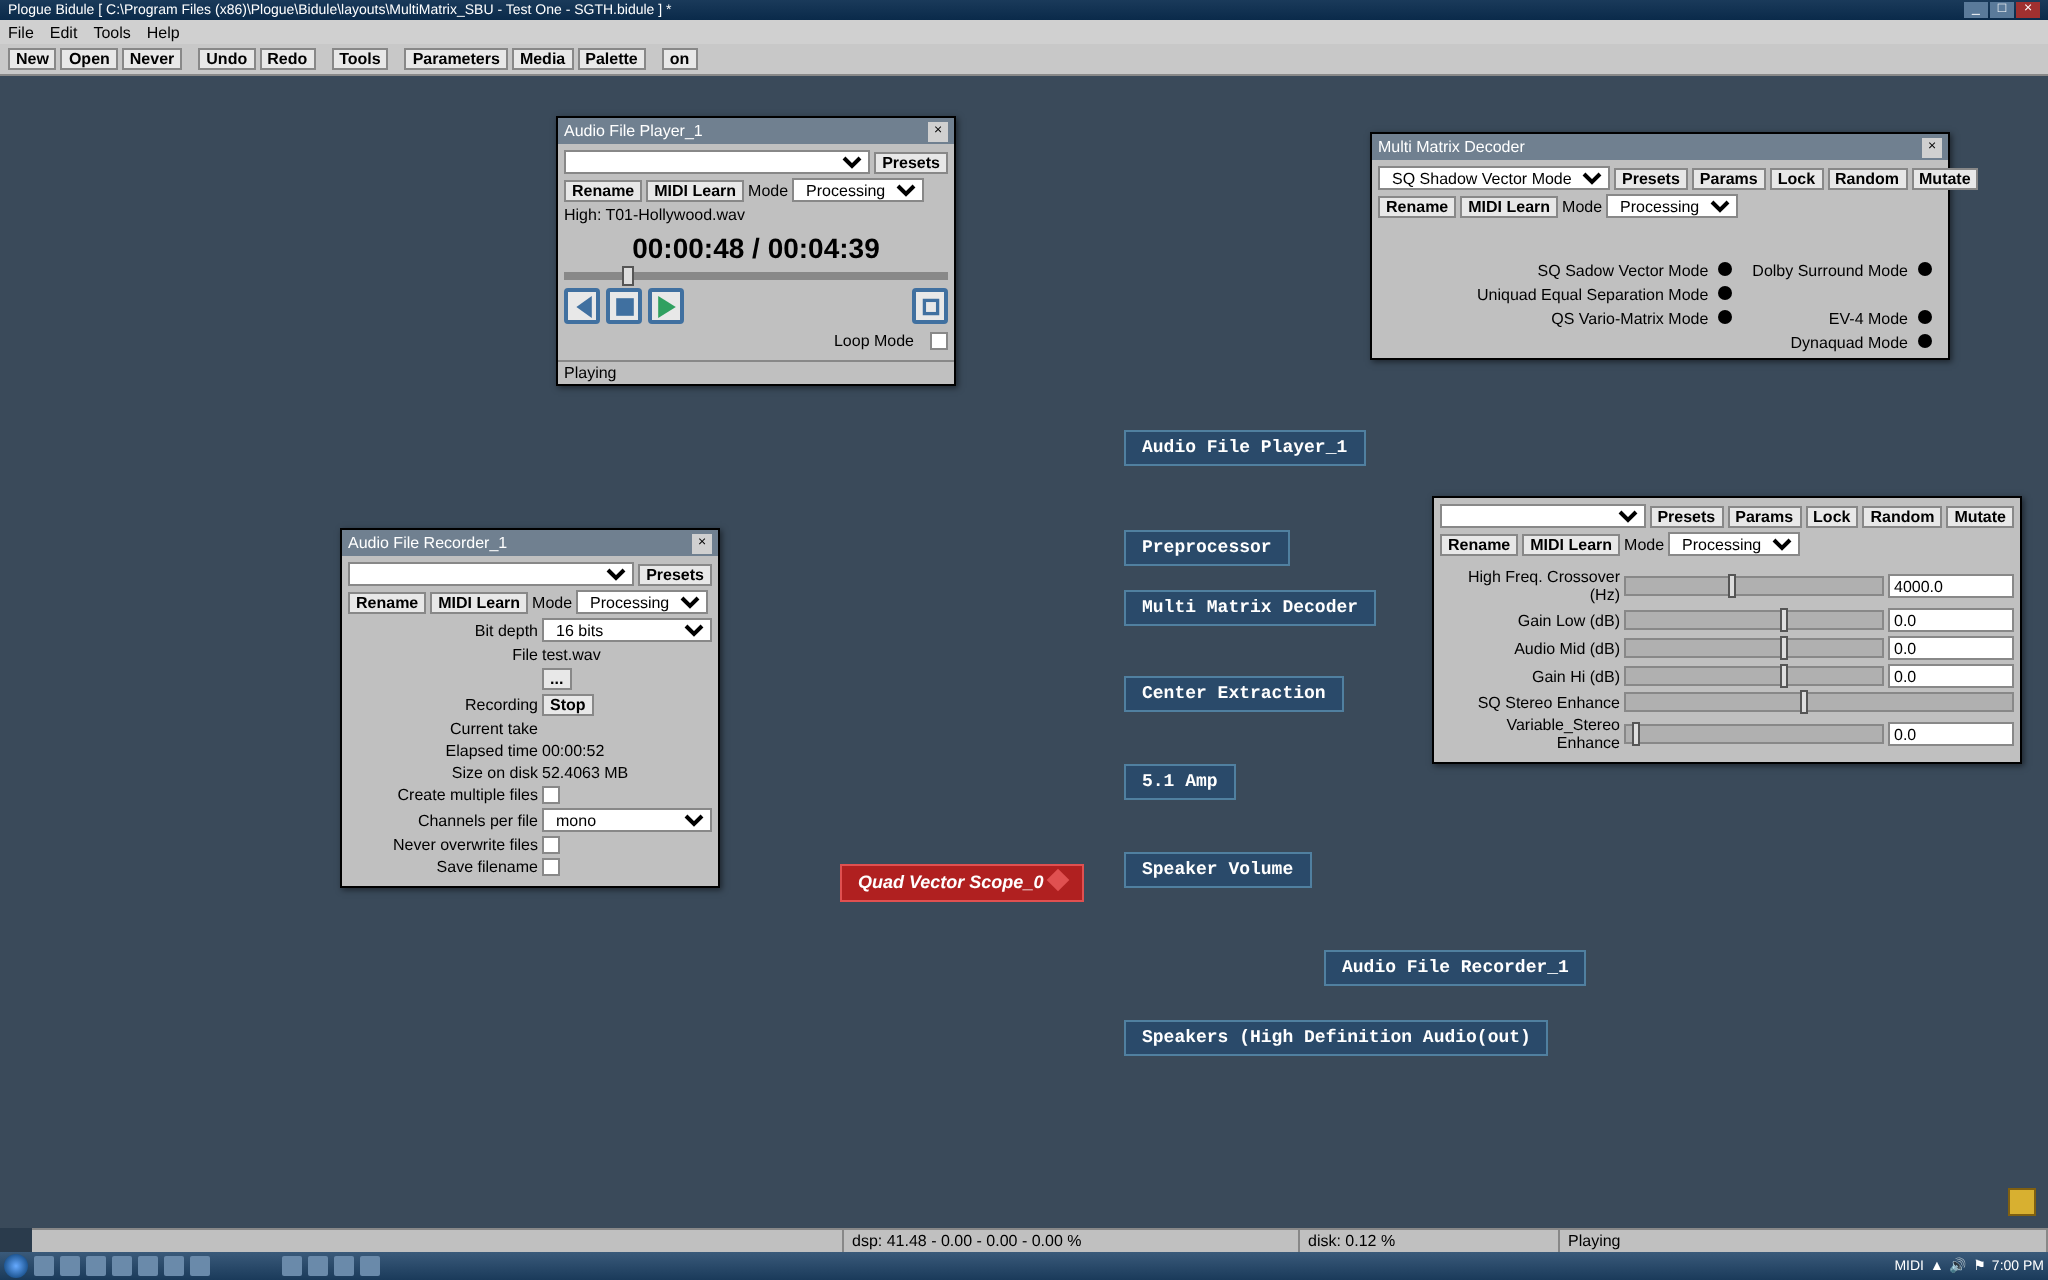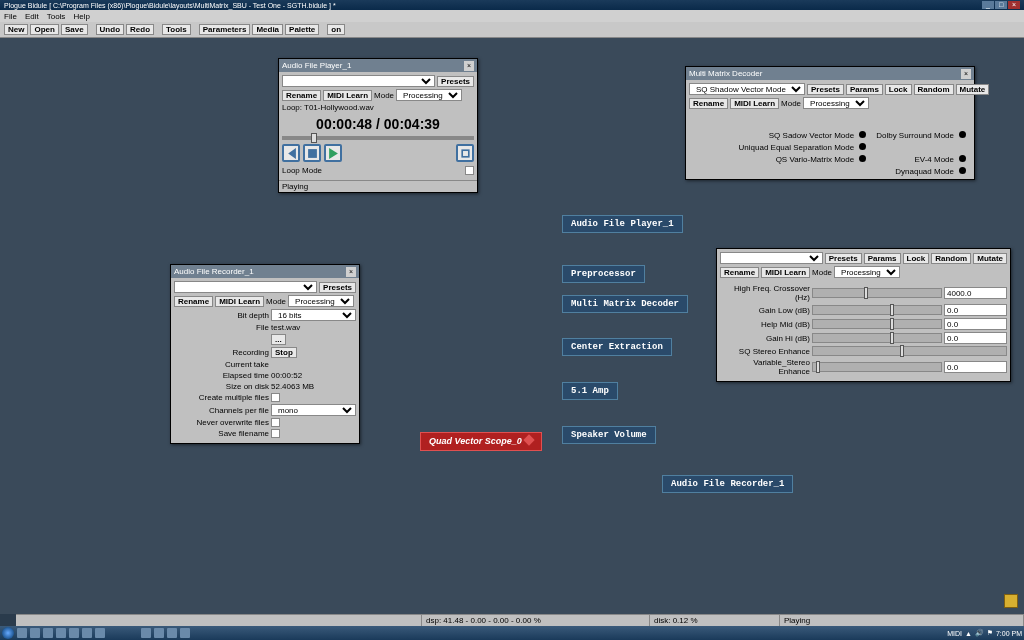--- a/index.html
+++ b/index.html
@@ -83,21 +83,21 @@
 <div class="menubar">
   <span>File</span>
   <span>Edit</span>
   <span>Tools</span>
   <span>Help</span>
 </div>
 
 <div class="toolbar">
   <div class="btn">New</div>
   <div class="btn">Open</div>
-  <div class="btn">Save</div>
+  <div class="btn">Never</div>
   <div style="width:4px"></div>
   <div class="btn">Undo</div>
   <div class="btn">Redo</div>
   <div style="width:4px"></div>
   <div class="btn">Tools</div>
   <div style="width:4px"></div>
   <div class="btn">Parameters</div>
   <div class="btn">Media</div>
   <div class="btn">Palette</div>
   <div style="width:4px"></div>
@@ -116,21 +116,21 @@
         <select class="select" style="flex:1"><option></option></select>
         <div class="btn">Presets</div>
       </div>
       <div class="panel-row">
         <div class="btn">Rename</div>
         <div class="btn">MIDI Learn</div>
         <span>Mode</span>
         <select class="select"><option>Processing</option></select>
       </div>
       <div class="panel-row">
-        <span>Loop:</span>
+        <span>High:</span>
         <span>T01-Hollywood.wav</span>
       </div>
       <div class="timecode" style="text-align:center">00:00:48 / 00:04:39</div>
       <div class="slider-track">
           <div class="slider-thumb" style="left:15%"></div>
         </div>
       <div class="transport">
         <div class="tbtn">
             <svg viewBox="0 0 10 10">
               <path d="M1 0v10M2 5l7-5v10z" fill="#4070a0"></path>
@@ -146,21 +146,21 @@
               <path d="M1 0l8 5-8 5z" fill="#30a060"></path>
             </svg>
           </div>
         <div style="flex:1"></div>
         <div class="tbtn">
             <svg viewBox="0 0 10 10">
               <rect x="2" y="2" width="6" height="6" fill="none" stroke="#4070a0" stroke-width="1.5"></rect>
             </svg>
           </div>
       </div>
-      <div class="panel-row" style="justify-content:space-between;gap:20px">
+      <div class="panel-row" style="justify-content:flex-end;gap:8px">
         <span>Loop Mode</span>
         <span class="chk"></span>
       </div>
     </div>
     <div style="border-top:1px solid #888;padding:1px 3px;font-size:8px">Playing</div>
   </div>
 
   <div class="panel" style="left:170px;top:226px;width:190px">
     <div class="panel-title">
       <span>Audio File Recorder_1</span>
@@ -289,21 +289,21 @@
             <input class="val-box" value="4000.0" style="">
           </div>
         <div class="panel-row">
             <div class="lbl" style="width:90px">Gain Low (dB)</div>
             <div class="hslider">
               <div class="thumb" style="left:60%"></div>
             </div>
             <input class="val-box" value="0.0" style="">
           </div>
         <div class="panel-row">
-            <div class="lbl" style="width:90px">Help Mid (dB)</div>
+            <div class="lbl" style="width:90px">Audio Mid (dB)</div>
             <div class="hslider">
               <div class="thumb" style="left:60%"></div>
             </div>
             <input class="val-box" value="0.0" style="">
           </div>
         <div class="panel-row">
             <div class="lbl" style="width:90px">Gain Hi (dB)</div>
             <div class="hslider">
               <div class="thumb" style="left:60%"></div>
             </div>
@@ -327,20 +327,21 @@
   </div>
 
   <div class="node" style="left:562px;top:177px">Audio File Player_1</div>
   <div class="node" style="left:562px;top:227px">Preprocessor</div>
   <div class="node" style="left:562px;top:257px">Multi Matrix Decoder</div>
   <div class="node" style="left:562px;top:300px">Center Extraction</div>
   <div class="node" style="left:562px;top:344px">5.1 Amp</div>
   <div class="node red" style="left:420px;top:394px"><span>Quad Vector Scope_0</span><span class="dia"></span></div>
   <div class="node" style="left:562px;top:388px">Speaker Volume</div>
   <div class="node" style="left:662px;top:437px">Audio File Recorder_1</div>
+  <div class="node" style="left:562px;top:472px">Speakers (High Definition Audio(out)</div>
 
   <div style="position:absolute;right:6px;bottom:6px;width:14px;height:14px;background:#d8b030;border:1px solid #806010"></div>
 </div>
 
 <div class="statusbar">
   <div style="width:406px"></div>
   <div style="width:228px">dsp: 41.48 - 0.00 - 0.00 - 0.00 %</div>
   <div style="width:130px">disk: 0.12 %</div>
   <div style="flex:1">Playing</div>
 </div>

